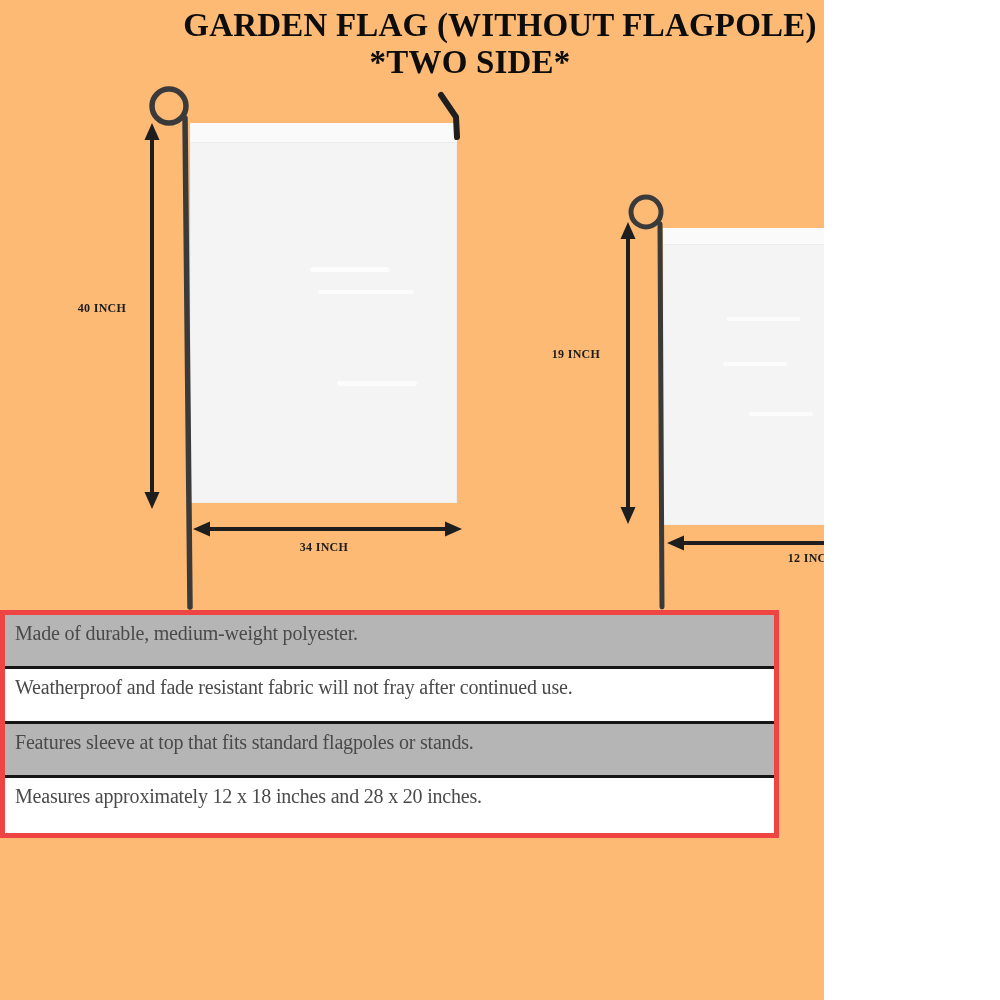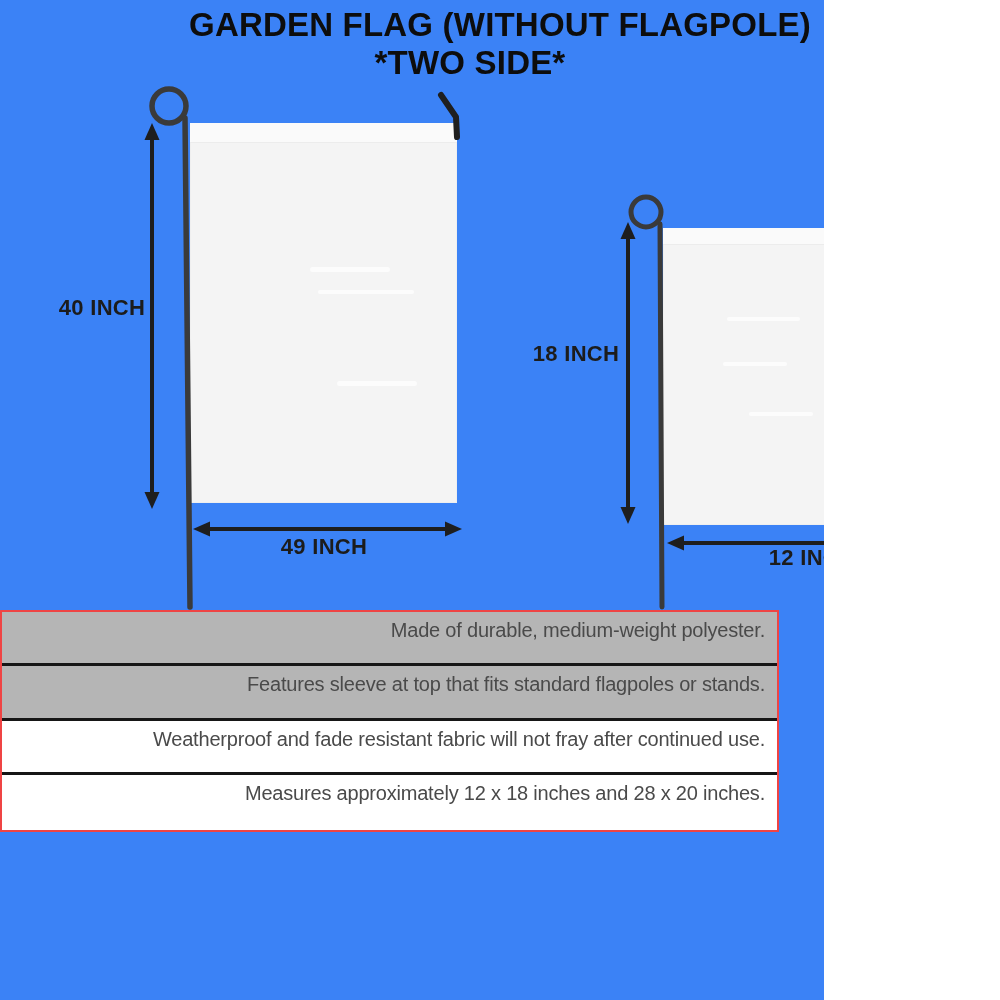--- a/index.html
+++ b/index.html
@@ -1,23 +1,23 @@
 <!DOCTYPE html>
 <html><head>
 <meta charset="utf-8">
 <style>
   * { margin: 0; padding: 0; box-sizing: border-box; }
   html, body { background: #ffffff; }
   .stage {
     position: relative;
     width: 824px;
     height: 1000px;
-    background: #3b82f6;
+    background: #fdba74;
     overflow: hidden;
-    font-family: Liberation Sans, sans-serif;
+    font-family: Liberation Serif, serif;
   }
 
   
   .title-block {
     position: absolute;
     top: 6px; left: 0;
     width: 1000px;
     text-align: center;
     color: #0d0d0d;
   }
@@ -67,38 +67,37 @@
   .diagram-svg {
     position: absolute;
     left: 0; top: 0;
     width: 1000px; height: 620px;
   }
 
   
   .dim-label {
     position: absolute;
     transform: translate(-50%, -50%);
-    font-size: 22px;
+    font-size: 12px;
     font-weight: 700;
     color: #1c1c1c;
     letter-spacing: 0.3px;
     white-space: nowrap;
   }
   .dim-40 { left: 102px; top: 308px; }
   .dim-28 { left: 324px; top: 547px; }
   .dim-18 { left: 576px; top: 354px; }
   .dim-12 { left: 812px; top: 558px; }
 
   
   .spec-table {
     position: absolute;
     left: 0; top: 610px;
     width: 779px;
-    border: 2px solid #ef4444;
-    text-align: right;
+    border: 5px solid #ef4444;
   }
   .spec-row {
     height: 54.4px;
     padding: 7px 12px 0 10px;
     font-size: 20px;
     letter-spacing: -0.2px;
     color: #4a4a4a;
     border-bottom: 3px solid #161616;
     overflow: hidden;
     white-space: nowrap;
@@ -162,32 +161,32 @@
     </g>
 
     <g>
       <line x1="682" y1="543" x2="862" y2="543" stroke="#1e1e1e" stroke-width="4"></line>
       <polygon points="667,543 684,535.5 684,550.5" fill="#1e1e1e"></polygon>
       <polygon points="877,543 860,535.5 860,550.5" fill="#1e1e1e"></polygon>
     </g>
   </svg>
 
   <div class="dim-label dim-40">40 INCH</div>
-  <div class="dim-label dim-28">49 INCH</div>
-  <div class="dim-label dim-18">18 INCH</div>
+  <div class="dim-label dim-28">34 INCH</div>
+  <div class="dim-label dim-18">19 INCH</div>
   <div class="dim-label dim-12">12 INCH</div>
 
   <div class="spec-table">
     <div class="spec-row gray">
       <span>Made of durable, medium-weight polyester.</span>
     </div>
+    <div class="spec-row white">
+      <span>Weatherproof and fade resistant fabric will not fray after continued use.</span>
+    </div>
     <div class="spec-row gray">
       <span>Features sleeve at top that fits standard flagpoles or stands.</span>
-    </div>
-    <div class="spec-row white">
-      <span>Weatherproof and fade resistant fabric will not fray after continued use.</span>
     </div>
     <div class="spec-row white">
       <span>Measures approximately 12 x 18 inches and 28 x 20 inches.</span>
     </div>
   </div>
 
 </div>
 
 </body></html>

